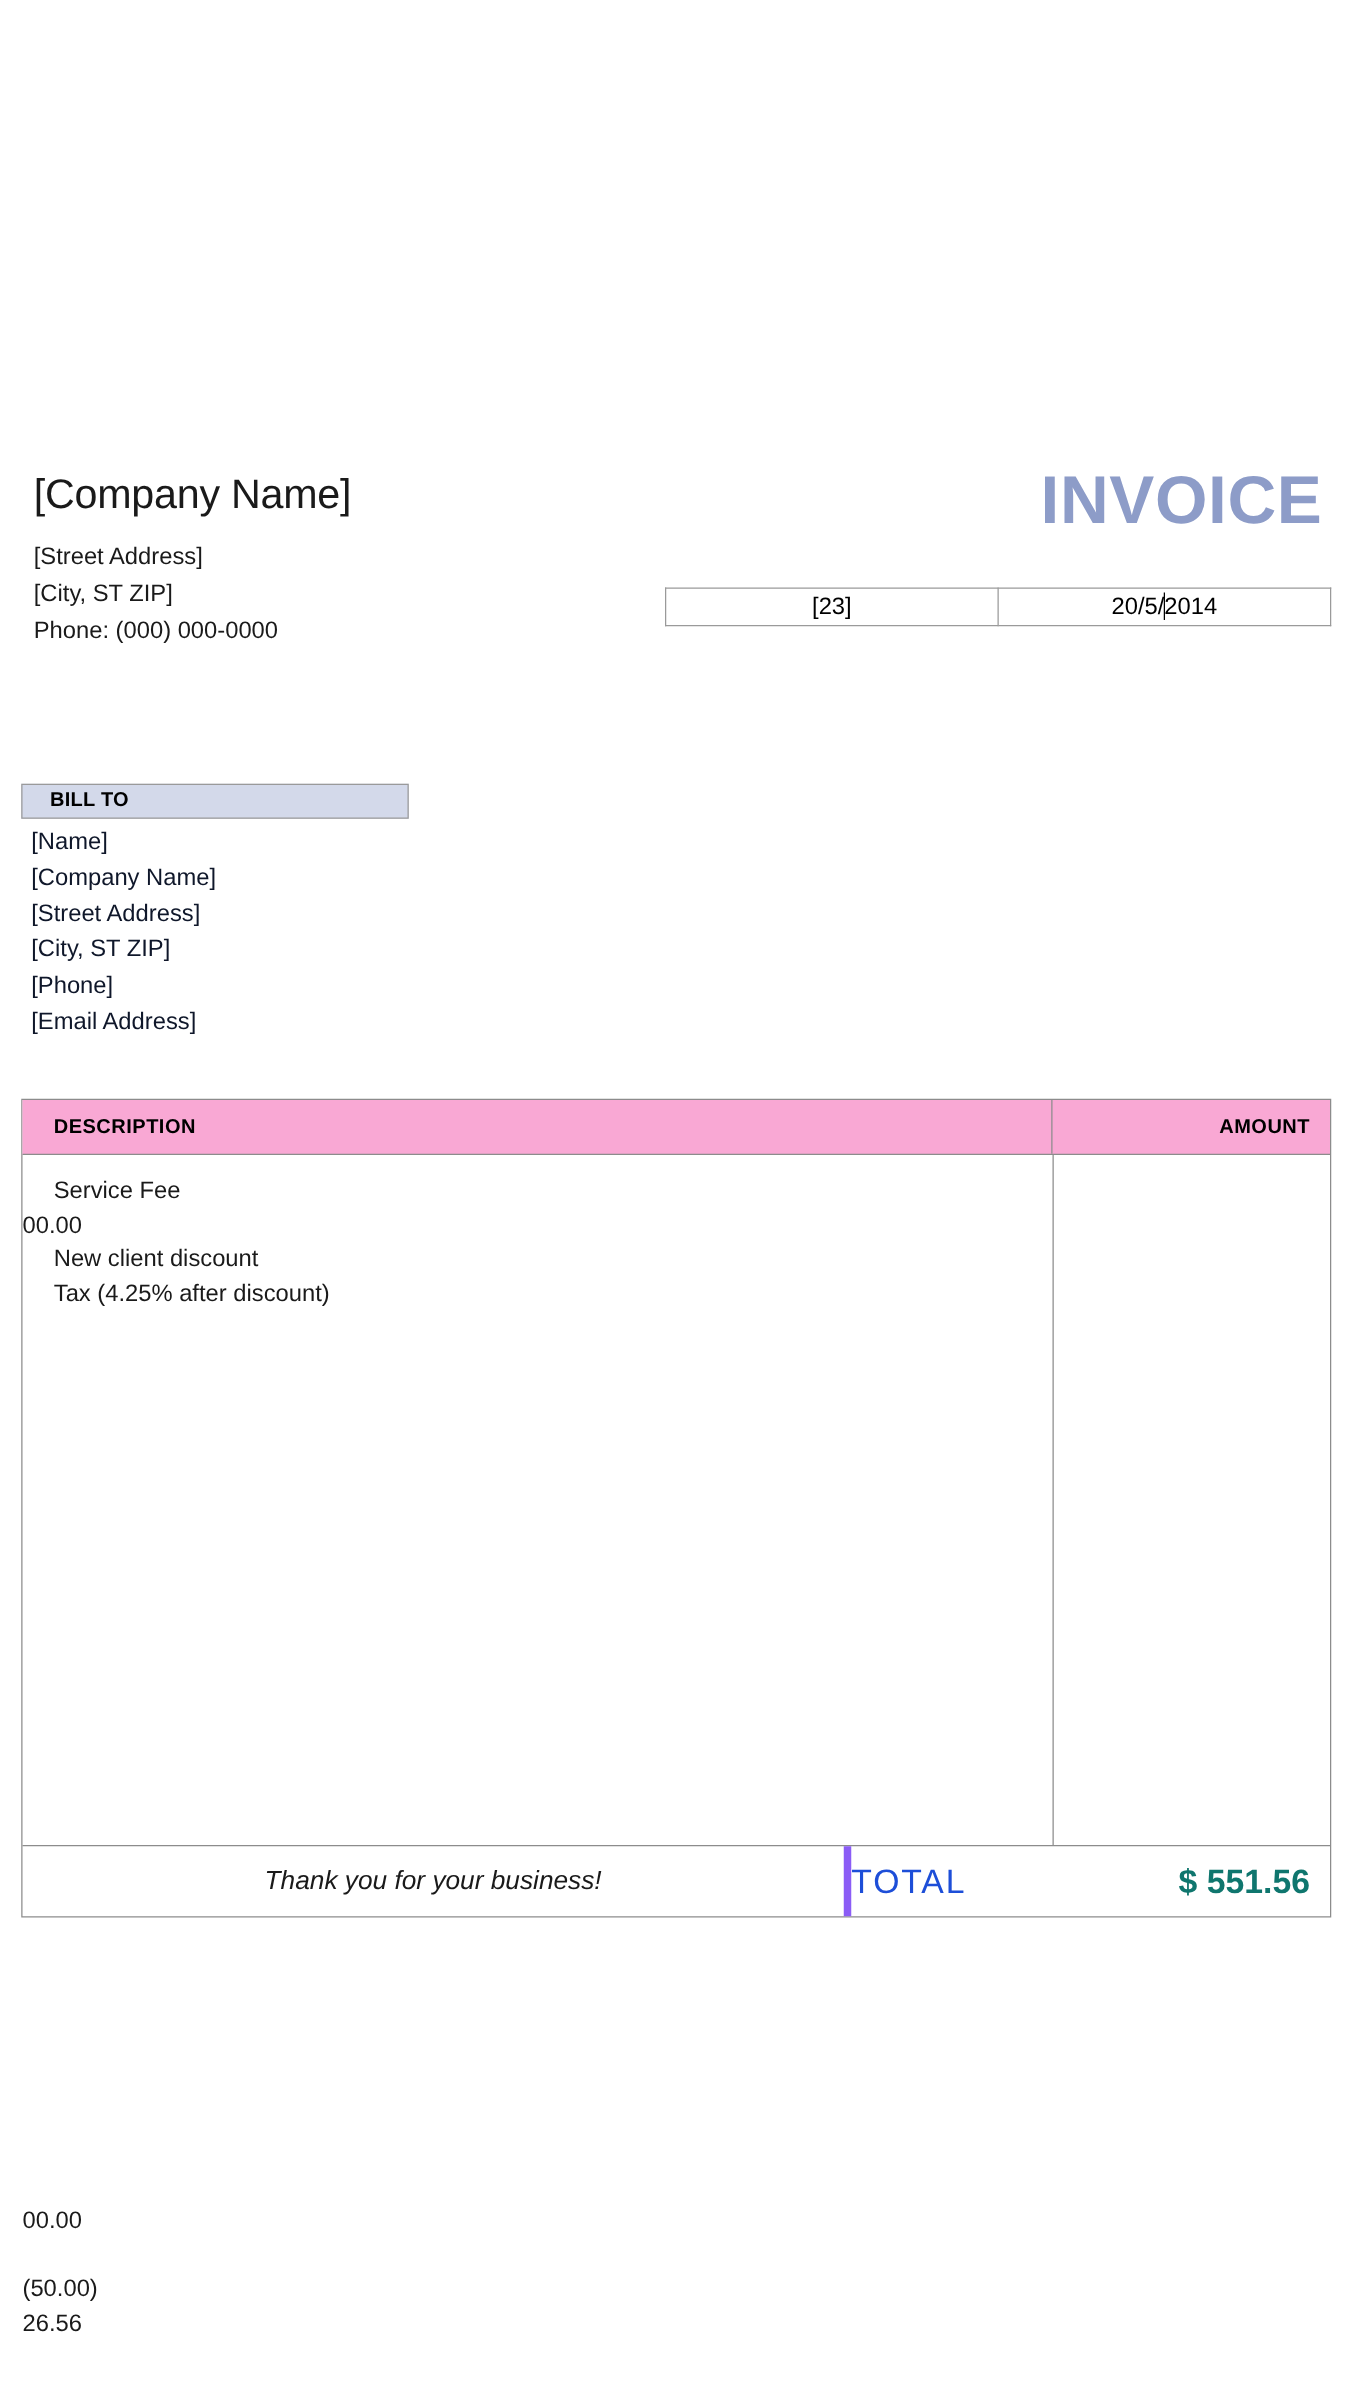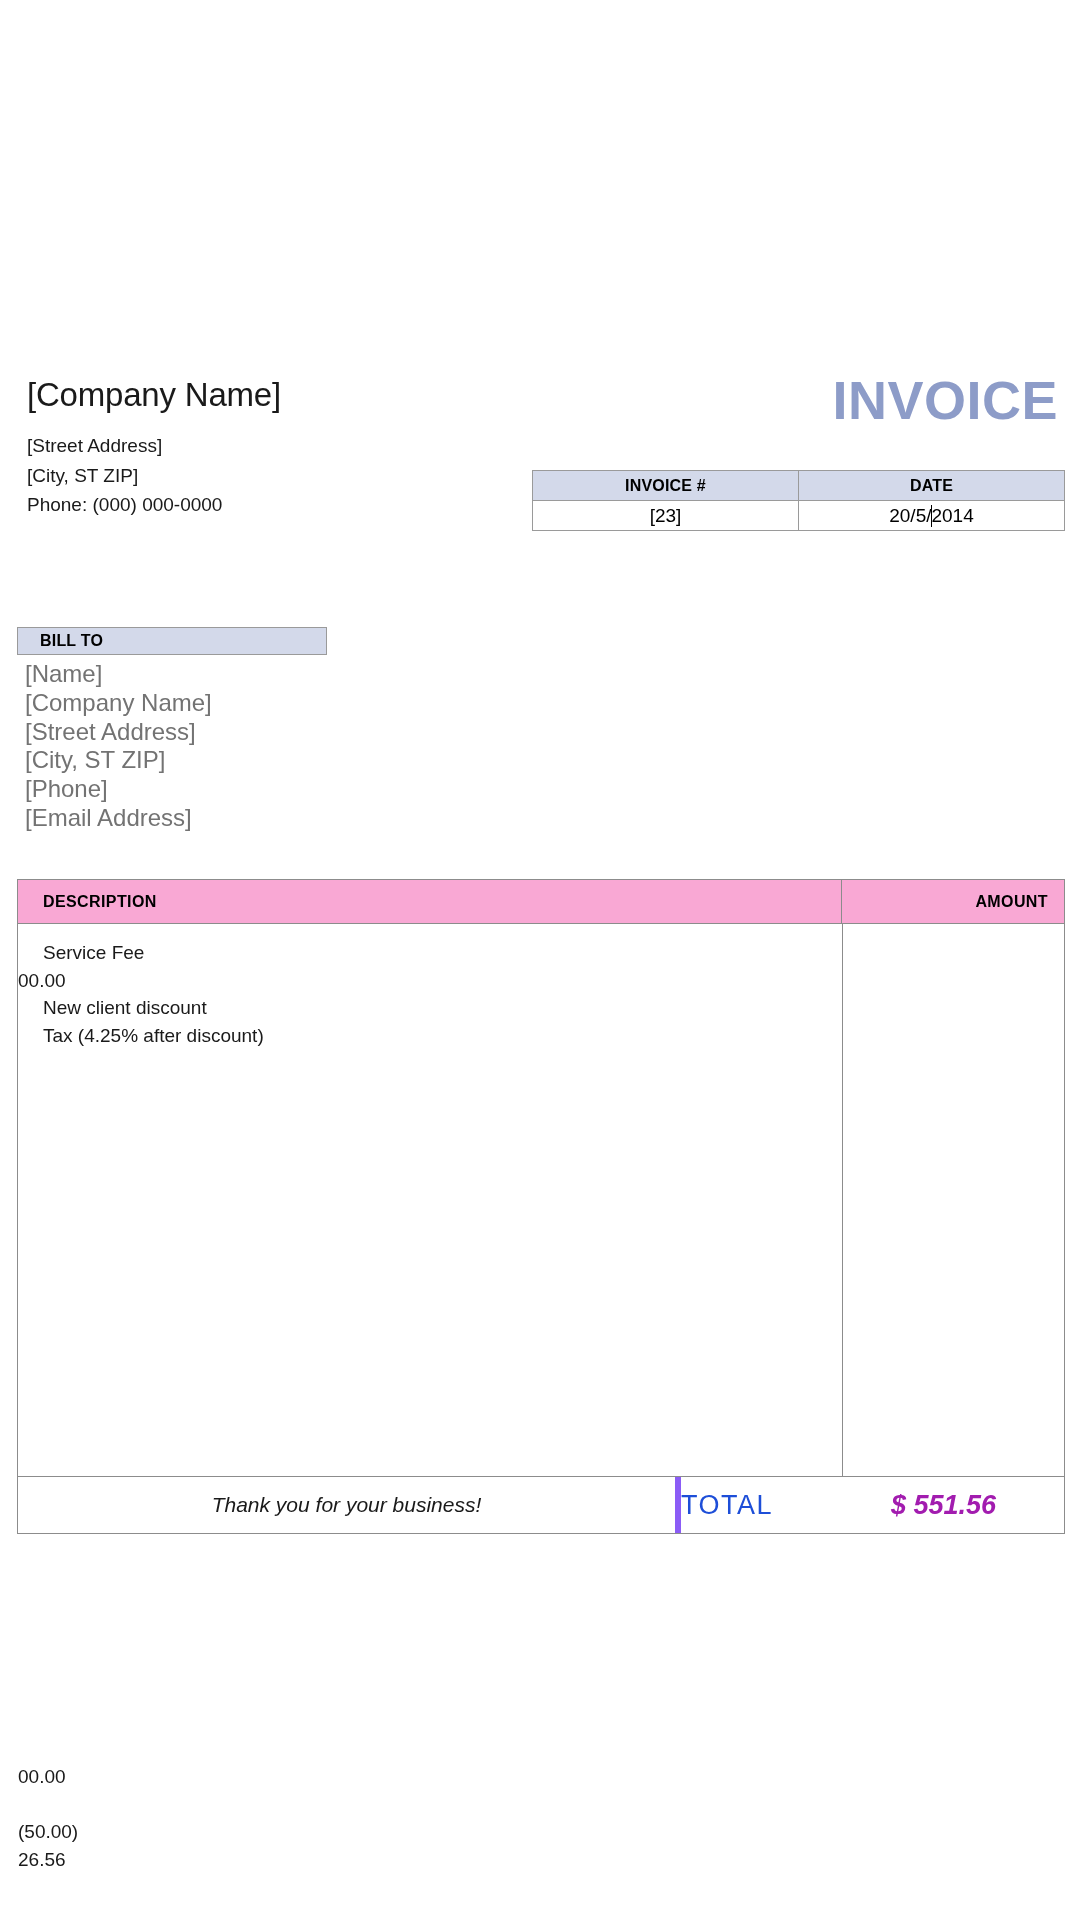--- a/index.html
+++ b/index.html
@@ -124,23 +124,23 @@
     font-weight: bold;
     letter-spacing: 0.2px;
   }
   #bill-to-lines {
     position: absolute;
     left: 25px;
     top: 660px;
     width: 420px;
   }
   .bill-line {
-    font-size: 24px;
+    font-size: 19px;
     line-height: 28.8px;
-    color: #737373;
+    color: #0f172a;
     white-space: nowrap;
   }
 
   
   #items-table {
     position: absolute;
     left: 17px;
     top: 879px;
     width: 1048px;
     height: 655px;
@@ -232,49 +232,45 @@
   }
   #total-label {
     flex: 0 0 210px;
     text-align: left;
     font-size: 27px;
     letter-spacing: 1.5px;
     color: #1d4ed8;
   }
   #total-value {
     flex: 1 1 auto;
+    text-align: right;
     padding-right: 16px;
     font-size: 27px;
     font-weight: bold;
-    color: #a21caf;
-    font-style: italic;
+    color: #0f766e;
   }
 </style>
 </head>
 <body>
 
 <div id="page">
 
   <div id="company-block">
     <div id="company-name">[Company Name]</div>
     <div id="company-address">
       <div class="addr-line">[Street Address]</div>
       <div class="addr-line">[City, ST  ZIP]</div>
       <div class="addr-line">Phone: (000) 000-0000</div>
     </div>
   </div>
 
   <div id="invoice-title">INVOICE</div>
 
   <table id="invoice-meta">
     <tbody>
-        <tr>
-      <th>INVOICE #</th>
-      <th>DATE</th>
-    </tr>
     <tr>
       <td>[23]</td>
       <td>
         <span class="date-cell-inner"><span>20/5/</span><span class="caret"></span><span>2014</span></span>
       </td>
     </tr>
   </tbody>
     </table>
 
   <div id="bill-to-header">

